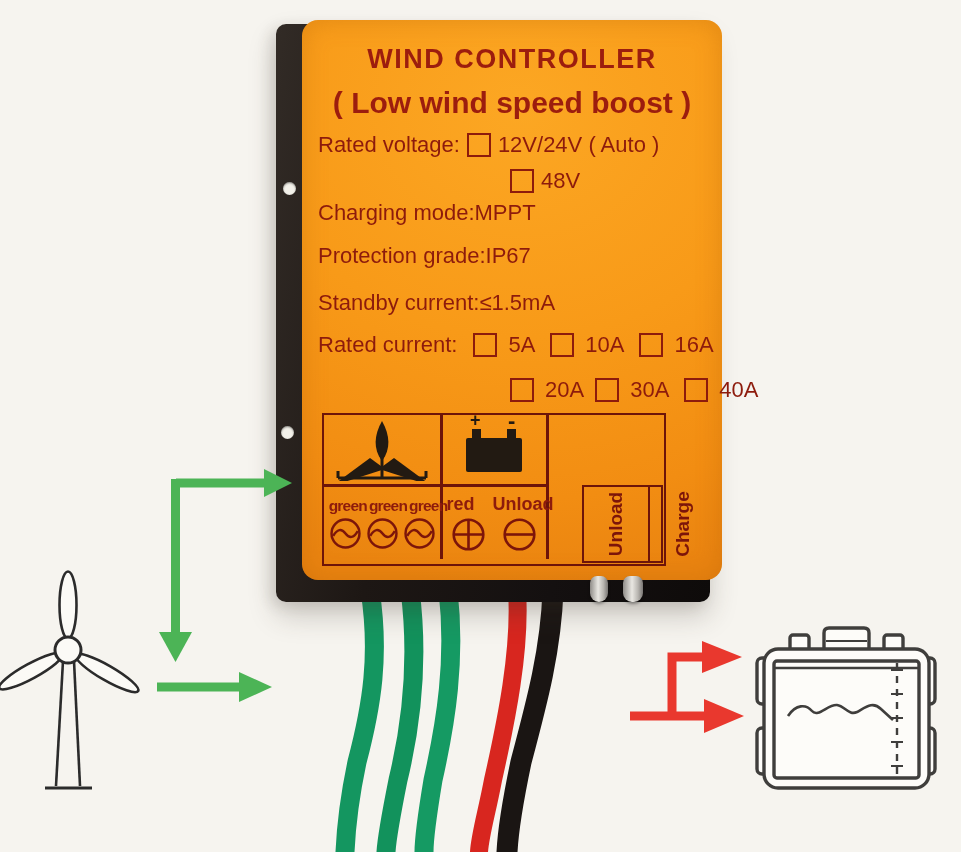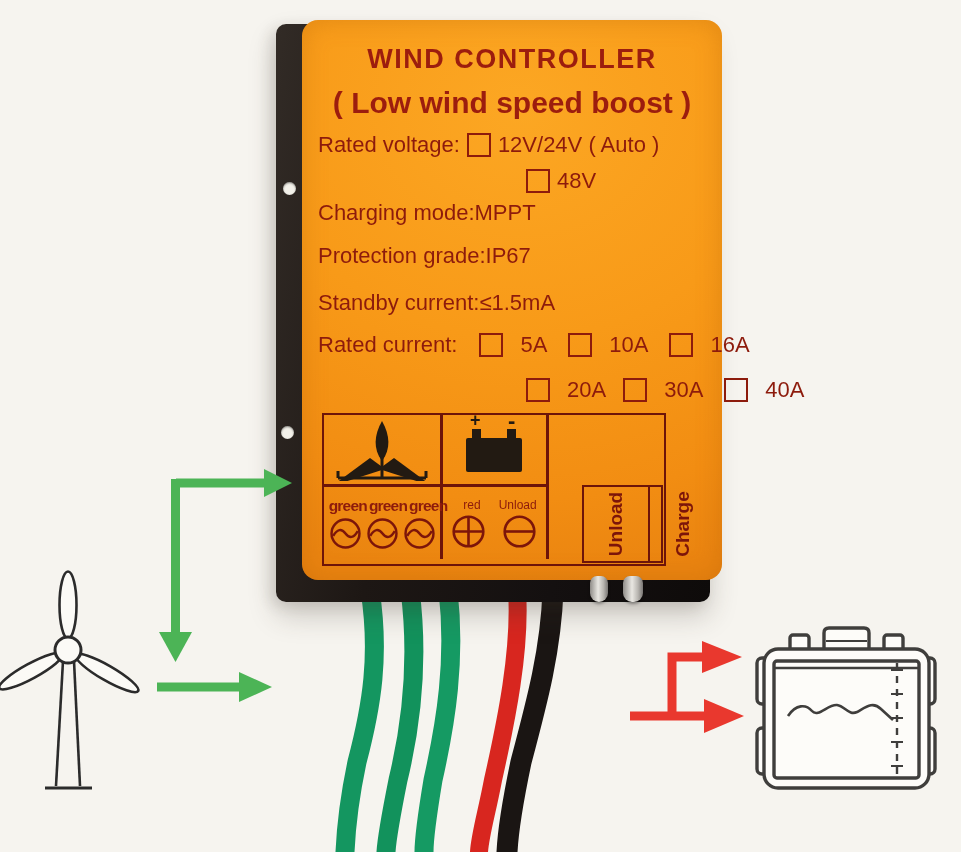--- a/index.html
+++ b/index.html
@@ -47,22 +47,22 @@
     font-size:27px;font-weight:700;letter-spacing:1.5px;color:#9c1d0e;white-space:nowrap;
   }
   .label-subtitle{
     position:absolute;top:66px;left:0;width:100%;text-align:center;
     font-size:30px;font-weight:700;color:#9c1d0e;white-space:nowrap;
   }
   .spec-row{
     position:absolute;left:16px;display:flex;align-items:center;gap:7px;
     font-size:22px;font-weight:400;white-space:nowrap;color:#8d1b0c;
   }
-  .spec-row.tight{gap:17px;}
-  .spec-row.indent{left:176px;padding-left:48px;}
+  .spec-row.tight{gap:11px;}
+  .spec-row.indent{left:160px;padding-left:48px;}
   .row-rv{top:112px;}
   .row-48v{top:148px;}
   .row-charging{top:180px;}
   .row-protection{top:223px;}
   .row-standby{top:270px;}
   .row-current1{top:312px;}
   .row-current2{top:357px;}
   .cb{
     display:inline-block;width:20px;height:20px;flex:0 0 auto;
     border:2.5px solid #8d1b0c;background:transparent;
@@ -79,21 +79,21 @@
   .tt-v2{left:222px;top:0;width:2.5px;height:144px;}
   .tt-h{left:0;top:69px;width:224px;height:2.5px;}
   .tt-cell-icon{position:absolute;top:0;height:69px;display:flex;align-items:center;justify-content:center;}
   .tt-c1{left:0;width:116px;}
   .tt-c2{left:118px;width:104px;}
   .term-group{position:absolute;top:72px;height:72px;display:flex;flex-direction:column;align-items:center;justify-content:center;gap:2px;}
   .tg-wind{left:0;width:116px;}
   .tg-batt{left:118px;width:104px;}
   .term-words{display:flex;align-items:baseline;padding-left:12px;}
   .tg-wind .term-words{gap:2px;font-size:15.5px;letter-spacing:-0.8px;font-weight:700;}
-  .tg-batt .term-words{gap:18px;font-size:12px;font-weight:400;}
+  .tg-batt .term-words{gap:18px;font-size:18px;font-weight:700;}
   .term-screws{display:flex;align-items:center;}
   .tg-wind .term-screws{gap:4px;}
   .tg-batt .term-screws{gap:16px;}
   .uc-box{
     position:absolute;left:258px;top:70px;width:77px;height:74px;
     border:2.5px solid #6d1409;display:flex;
   }
   .uc-cell{flex:1;display:flex;align-items:center;justify-content:center;}
   .uc-cell + .uc-cell{border-left:2.5px solid #6d1409;}
   .uc-cell span{

